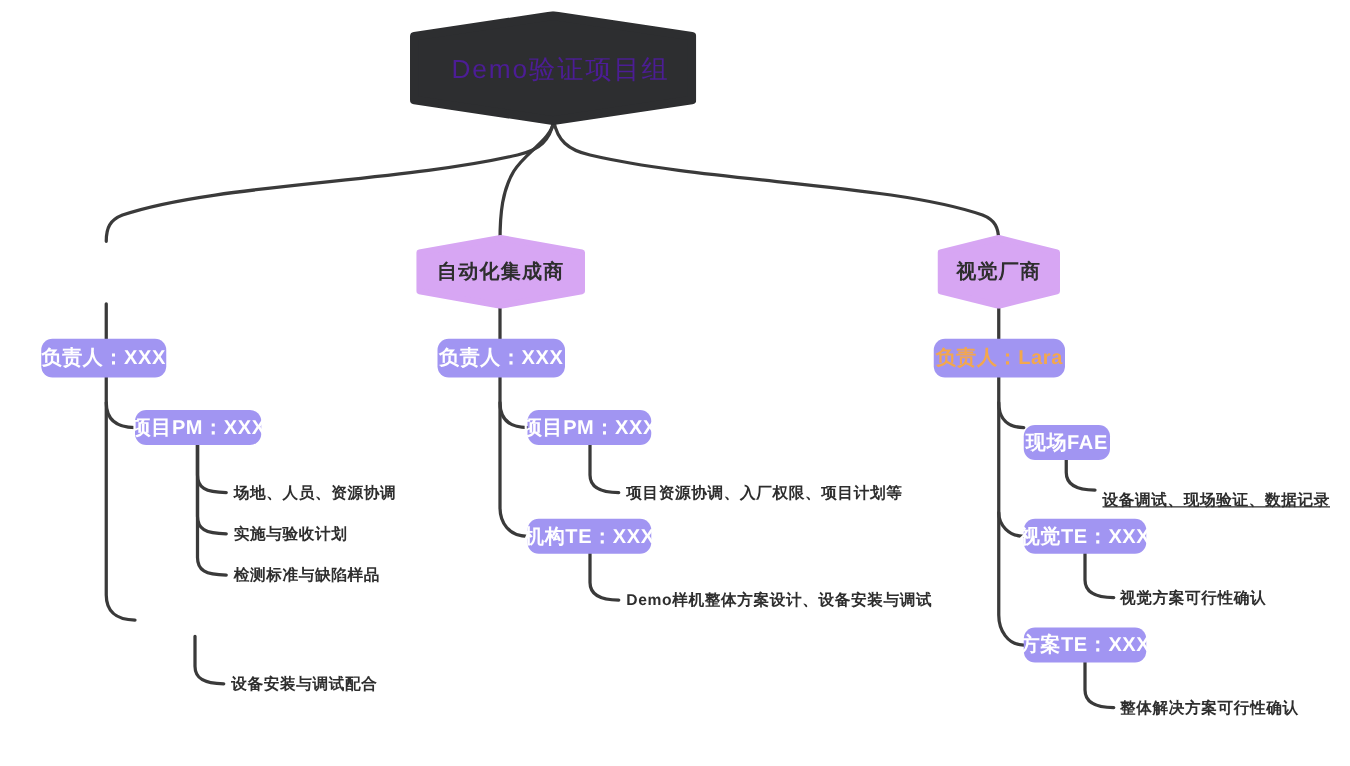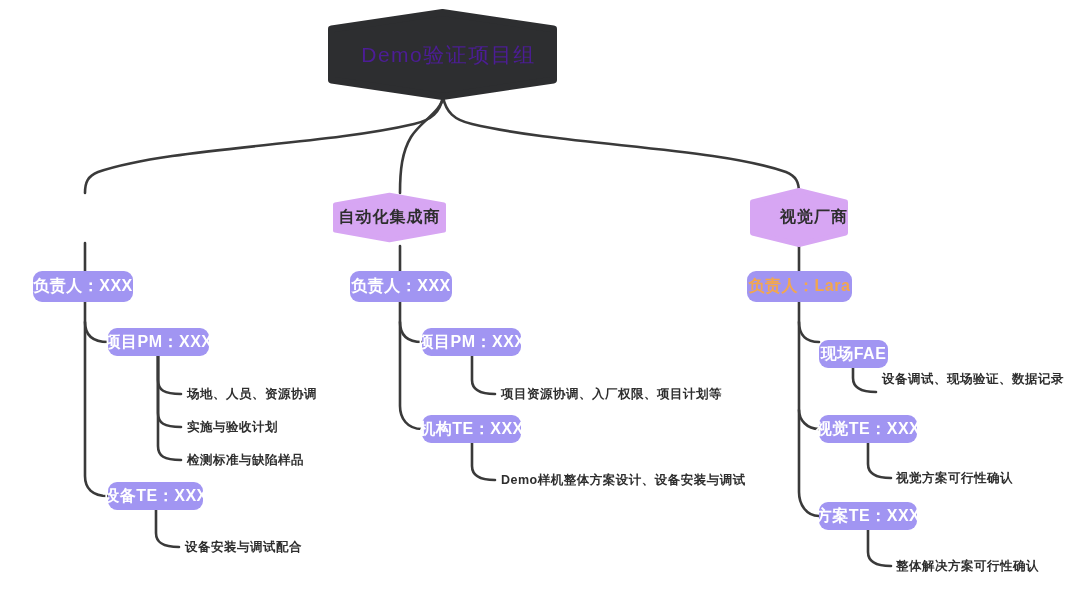--- a/index.html
+++ b/index.html
@@ -98,53 +98,52 @@
   </svg>
 
   <div class="node hexnode" style="left:328px;top:9px;width:229px;height:91px;">
     <svg viewBox="0 0 229 91">
       <polygon class="hexshape rootfill" stroke-width="7" points="114.5,3.5 225.5,20 225.5,71 114.5,87.5 3.5,71 3.5,20"></polygon>
     </svg>
     <span class="hexlabel rootlabel">Demo验证项目组</span>
   </div>
 
 
-  <div class="node hexnode" style="left:333px;top:188px;width:113px;height:59px;">
+  <div class="node hexnode" style="left:333px;top:188px;width:135px;height:59px;">
     <svg viewBox="0 0 135 59">
       <polygon class="hexshape hexfill" stroke-width="5" points="67.5,2.5 132.5,14 132.5,45 67.5,56.5 2.5,45 2.5,14"></polygon>
     </svg>
     <span class="hexlabel">自动化集成商</span>
   </div>
 
-  <div class="node hexnode" style="left:750px;top:188px;width:98px;height:59px;justify-content:flex-end;">
+  <div class="node hexnode" style="left:750px;top:188px;width:98px;height:59px;">
     <svg viewBox="0 0 98 59">
       <polygon class="hexshape hexfill" stroke-width="5" points="49,2.5 95.5,14 95.5,45 49,56.5 2.5,45 2.5,14"></polygon>
     </svg>
     <span class="hexlabel">视觉厂商</span>
   </div>
 
   <div class="node rolebox" style="left:33px;top:271px;width:100px;height:31px;">负责人：XXX</div>
   <div class="node rolebox" style="left:350px;top:271px;width:102px;height:31px;">负责人：XXX</div>
   <div class="node rolebox highlight" style="left:747px;top:271px;width:105px;height:31px;">负责人：Lara</div>
 
   <div class="node rolebox" style="left:108px;top:328px;width:101px;height:28px;">项目PM：XXX</div>
-  <div class="node rolebox" style="left:108px;top:482px;width:95px;height:28px;">设备TE：XXX</div>
 
   <div class="node rolebox" style="left:422px;top:328px;width:99px;height:28px;">项目PM：XXX</div>
   <div class="node rolebox" style="left:422px;top:415px;width:99px;height:28px;">机构TE：XXX</div>
 
   <div class="node rolebox" style="left:819px;top:340px;width:69px;height:28px;">现场FAE</div>
   <div class="node rolebox" style="left:819px;top:415px;width:98px;height:28px;">视觉TE：XXX</div>
   <div class="node rolebox" style="left:819px;top:502px;width:98px;height:28px;">方案TE：XXX</div>
 
   <div class="node leaf" style="left:187px;top:386px;">场地、人员、资源协调</div>
   <div class="node leaf" style="left:187px;top:419px;font-family:Liberation Mono, monospace;">实施与验收计划</div>
   <div class="node leaf" style="left:187px;top:452px;">检测标准与缺陷样品</div>
   <div class="node leaf" style="left:185px;top:539px;">设备安装与调试配合</div>
 
   <div class="node leaf" style="left:501px;top:386px;">项目资源协调、入厂权限、项目计划等</div>
   <div class="node leaf" style="left:501px;top:472px;">Demo样机整体方案设计、设备安装与调试</div>
 
-  <div class="node leaf" style="left:882px;top:371px;">设备调试、现场验证、数据记录</div>
+  <div class="node leaf" style="left:882px;top:392px;text-decoration:underline;">设备调试、现场验证、数据记录</div>
   <div class="node leaf" style="left:896px;top:470px;">视觉方案可行性确认</div>
   <div class="node leaf" style="left:896px;top:558px;">整体解决方案可行性确认</div>
 
 </div>
 
 </body></html>

